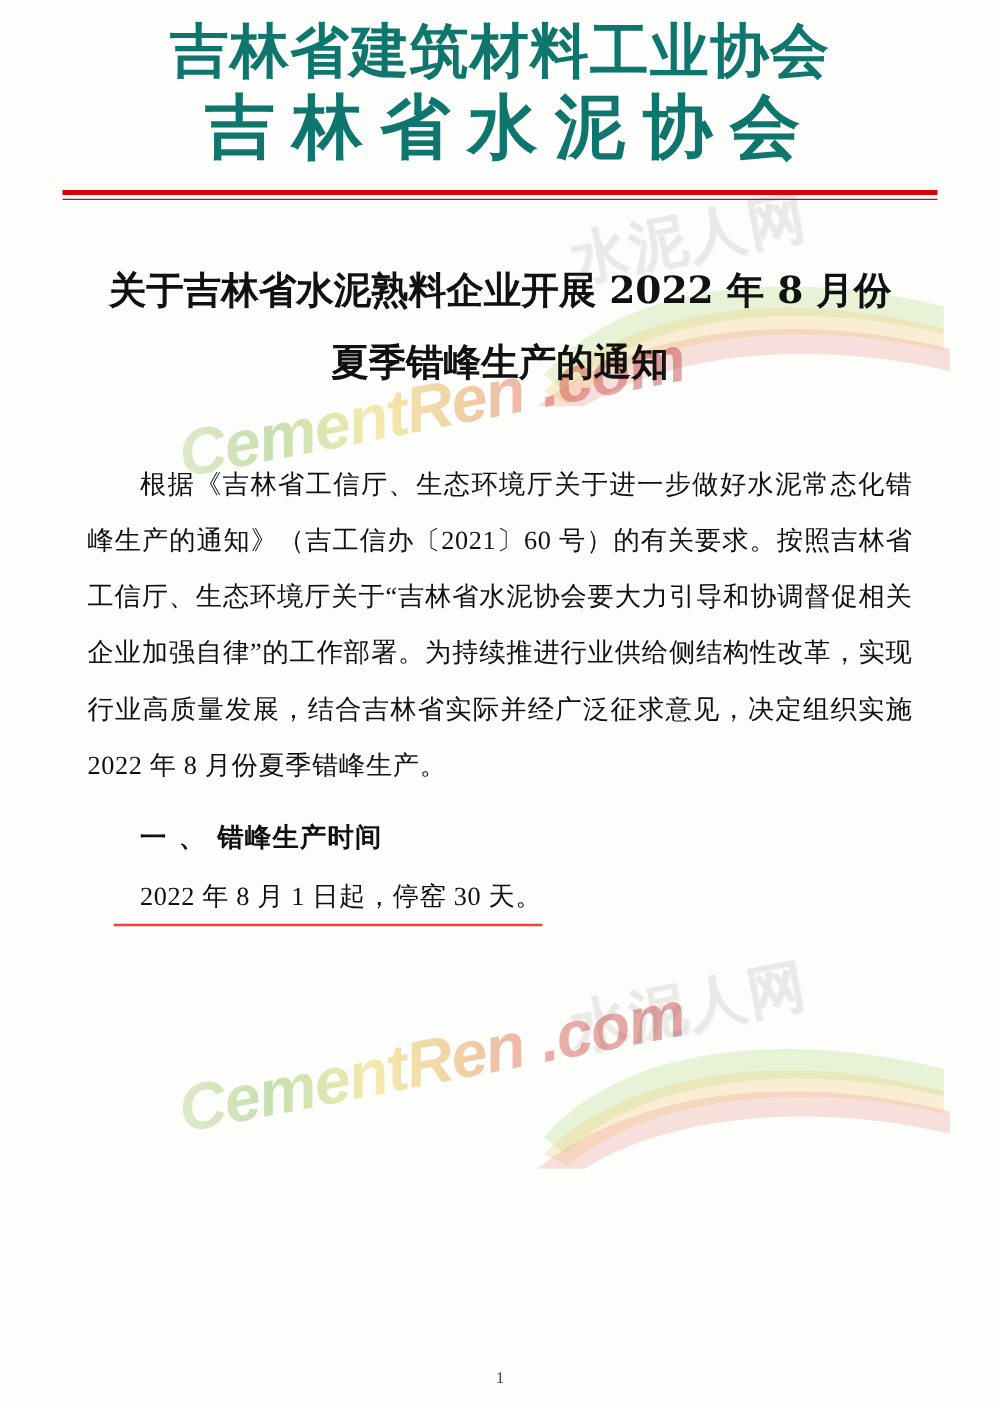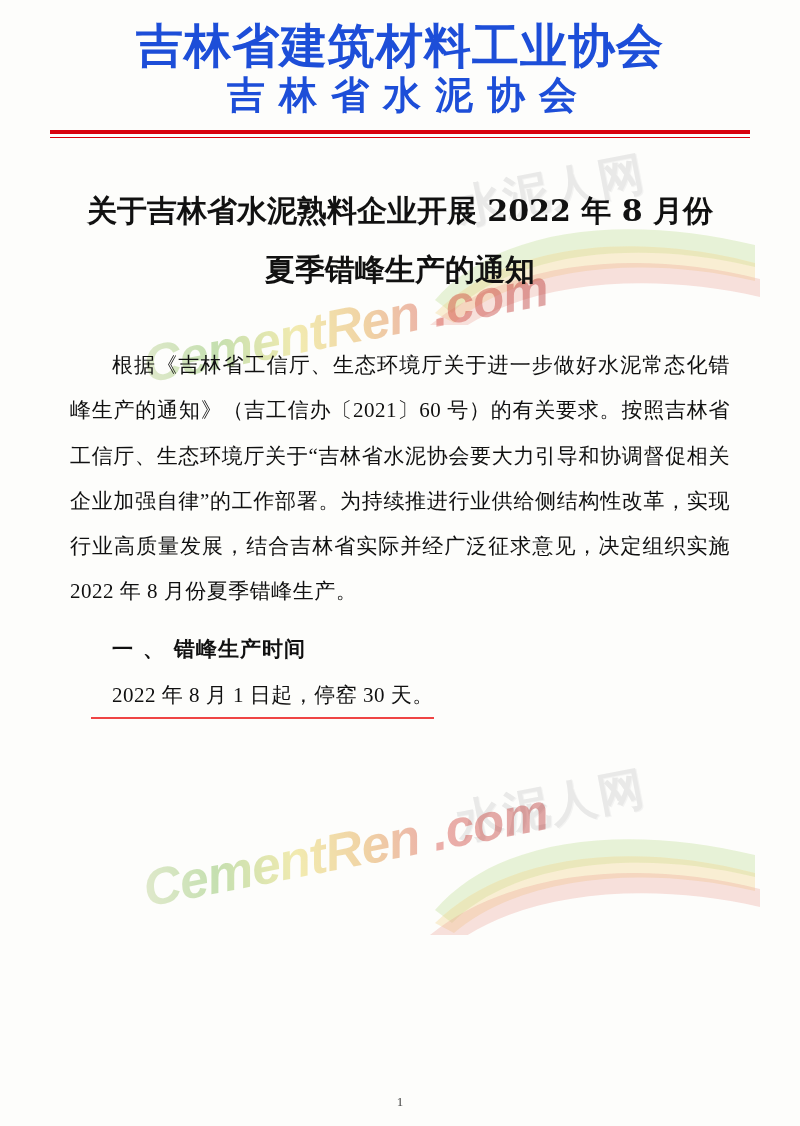--- a/index.html
+++ b/index.html
@@ -64,31 +64,31 @@
   .wm4 { top: 820px; left: 140px; }
   .sw1 { top: 205px; left: 430px; }
   .sw2 { top: 815px; left: 430px; }
 
   
   .header {
     padding-top: 18px;
     text-align: center;
   }
   .org-line {
-    color: #1d4ed8;
-    font-family: Liberation Sans, sans-serif;
+    color: #0f766e;
+    font-family: Liberation Mono, monospace;
     font-weight: bold;
     font-size: 47px;
     line-height: 1.18;
     letter-spacing: 1px;
     position: relative;
     z-index: 3;
   }
   .org-line-2 {
-    font-size: 38px;
+    font-size: 56px;
     letter-spacing: 14px;
     padding-left: 18px;
   }
   .red-rule-wrap {
     margin: 12px auto 0 auto;
     width: 700px;
     position: relative;
     z-index: 3;
   }
   .red-rule-thick {

